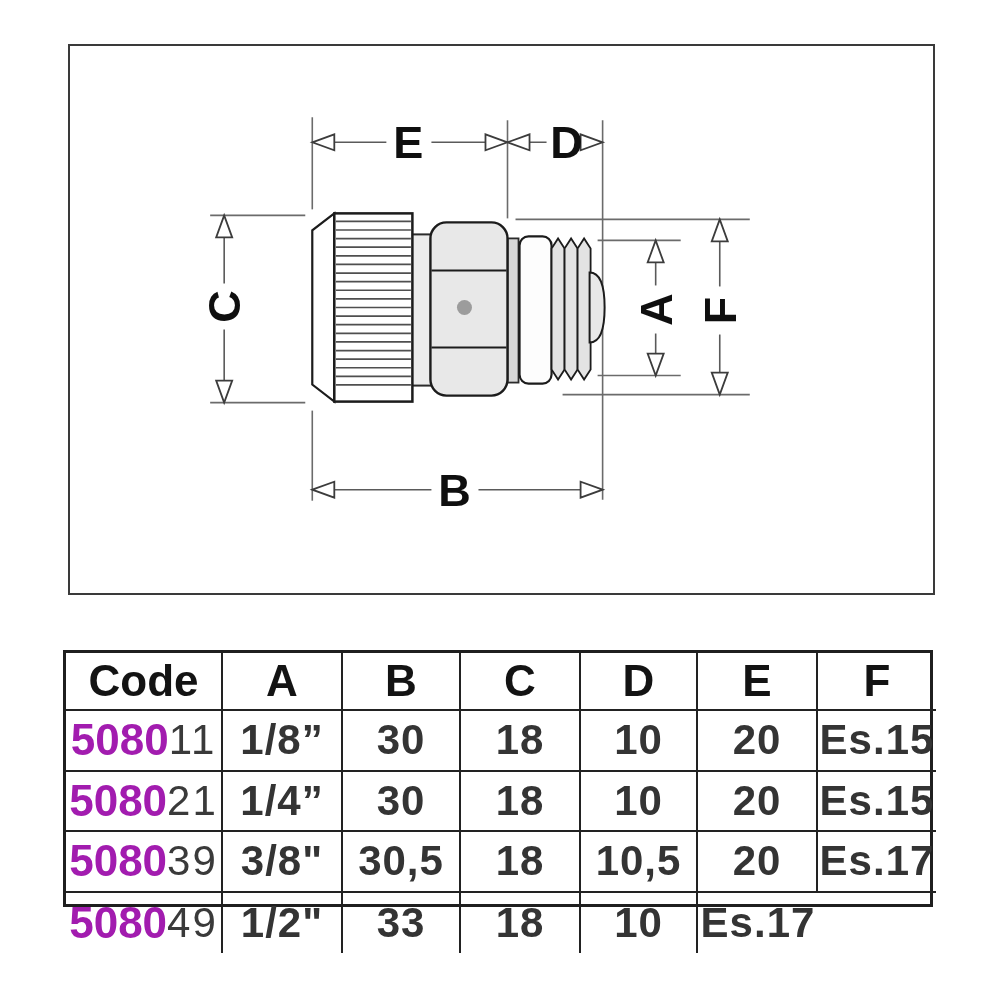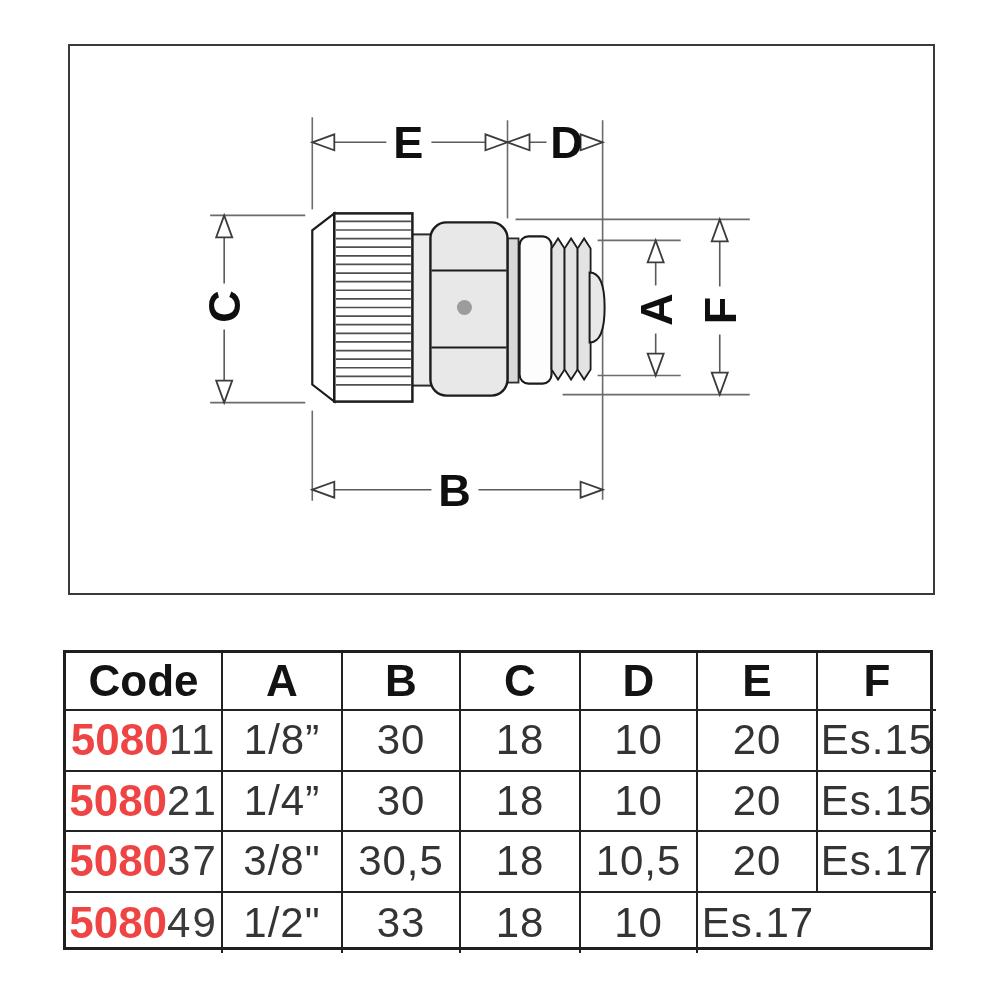--- a/index.html
+++ b/index.html
@@ -8,37 +8,37 @@
   
   .drawing-panel{
     position:absolute;left:68px;top:44px;width:867px;height:551px;
     border:2.5px solid #3a3a3a;box-sizing:border-box;background:#ffffff;
   }
   .drawing-panel svg{display:block;width:100%;height:100%;}
   .dim-label{font-family:"Liberation Sans",sans-serif;font-weight:bold;font-size:45px;fill:#0f0f0f;}
 
   
   .spec-table{
-    position:absolute;left:63px;top:650px;width:870px;height:300px;
+    position:absolute;left:63px;top:650px;width:870px;height:257px;
     display:grid;
     grid-template-columns:157px 120px 118px 120px 117px 120px 118px;
     grid-template-rows:58px 60.5px 60.5px 60.5px 60.5px;
     border:3px solid #1f1f1f;box-sizing:border-box;
     background:#ffffff;
   }
   .cell{
     border-right:2.5px solid #222;border-bottom:2.5px solid #222;
     display:flex;align-items:center;justify-content:center;
     box-sizing:border-box;overflow:hidden;white-space:nowrap;
   }
   .cell.col-last{border-right:none;}
   .cell.row-last{border-bottom:none;}
   .hdr{font-weight:bold;font-size:44px;color:#131313;}
-  .val{font-size:42px;font-weight:normal;color:#343434;letter-spacing:1px;}
-  .code-bold{font-weight:bold;font-size:44px;color:#ef4444;letter-spacing:0;}
+  .val{font-size:42px;font-weight:bold;color:#343434;letter-spacing:1px;}
+  .code-bold{font-weight:bold;font-size:44px;color:#a21caf;letter-spacing:0;}
   .code-suffix{font-weight:normal;font-size:42px;color:#3a3a3a;letter-spacing:2px;margin-left:0;}
 </style>
 </head>
 <body>
 
 <div class="drawing-panel">
   <svg viewBox="0 0 862 546">
 
     <g stroke="#6b6b6b" stroke-width="1.6">
       <line x1="242" y1="71" x2="242" y2="163"></line>
@@ -167,21 +167,21 @@
   </div>
   <div class="cell val">1/4”</div>
   <div class="cell val">30</div>
   <div class="cell val">18</div>
   <div class="cell val">10</div>
   <div class="cell val">20</div>
   <div class="cell val col-last">Es.15</div>
 
   <div class="cell">
     <span class="code-bold">5080</span>
-      <span class="code-suffix">37</span>
+      <span class="code-suffix">39</span>
   </div>
   <div class="cell val">3/8"</div>
   <div class="cell val">30,5</div>
   <div class="cell val">18</div>
   <div class="cell val">10,5</div>
   <div class="cell val">20</div>
   <div class="cell val col-last">Es.17</div>
 
   <div class="cell row-last">
     <span class="code-bold">5080</span>

